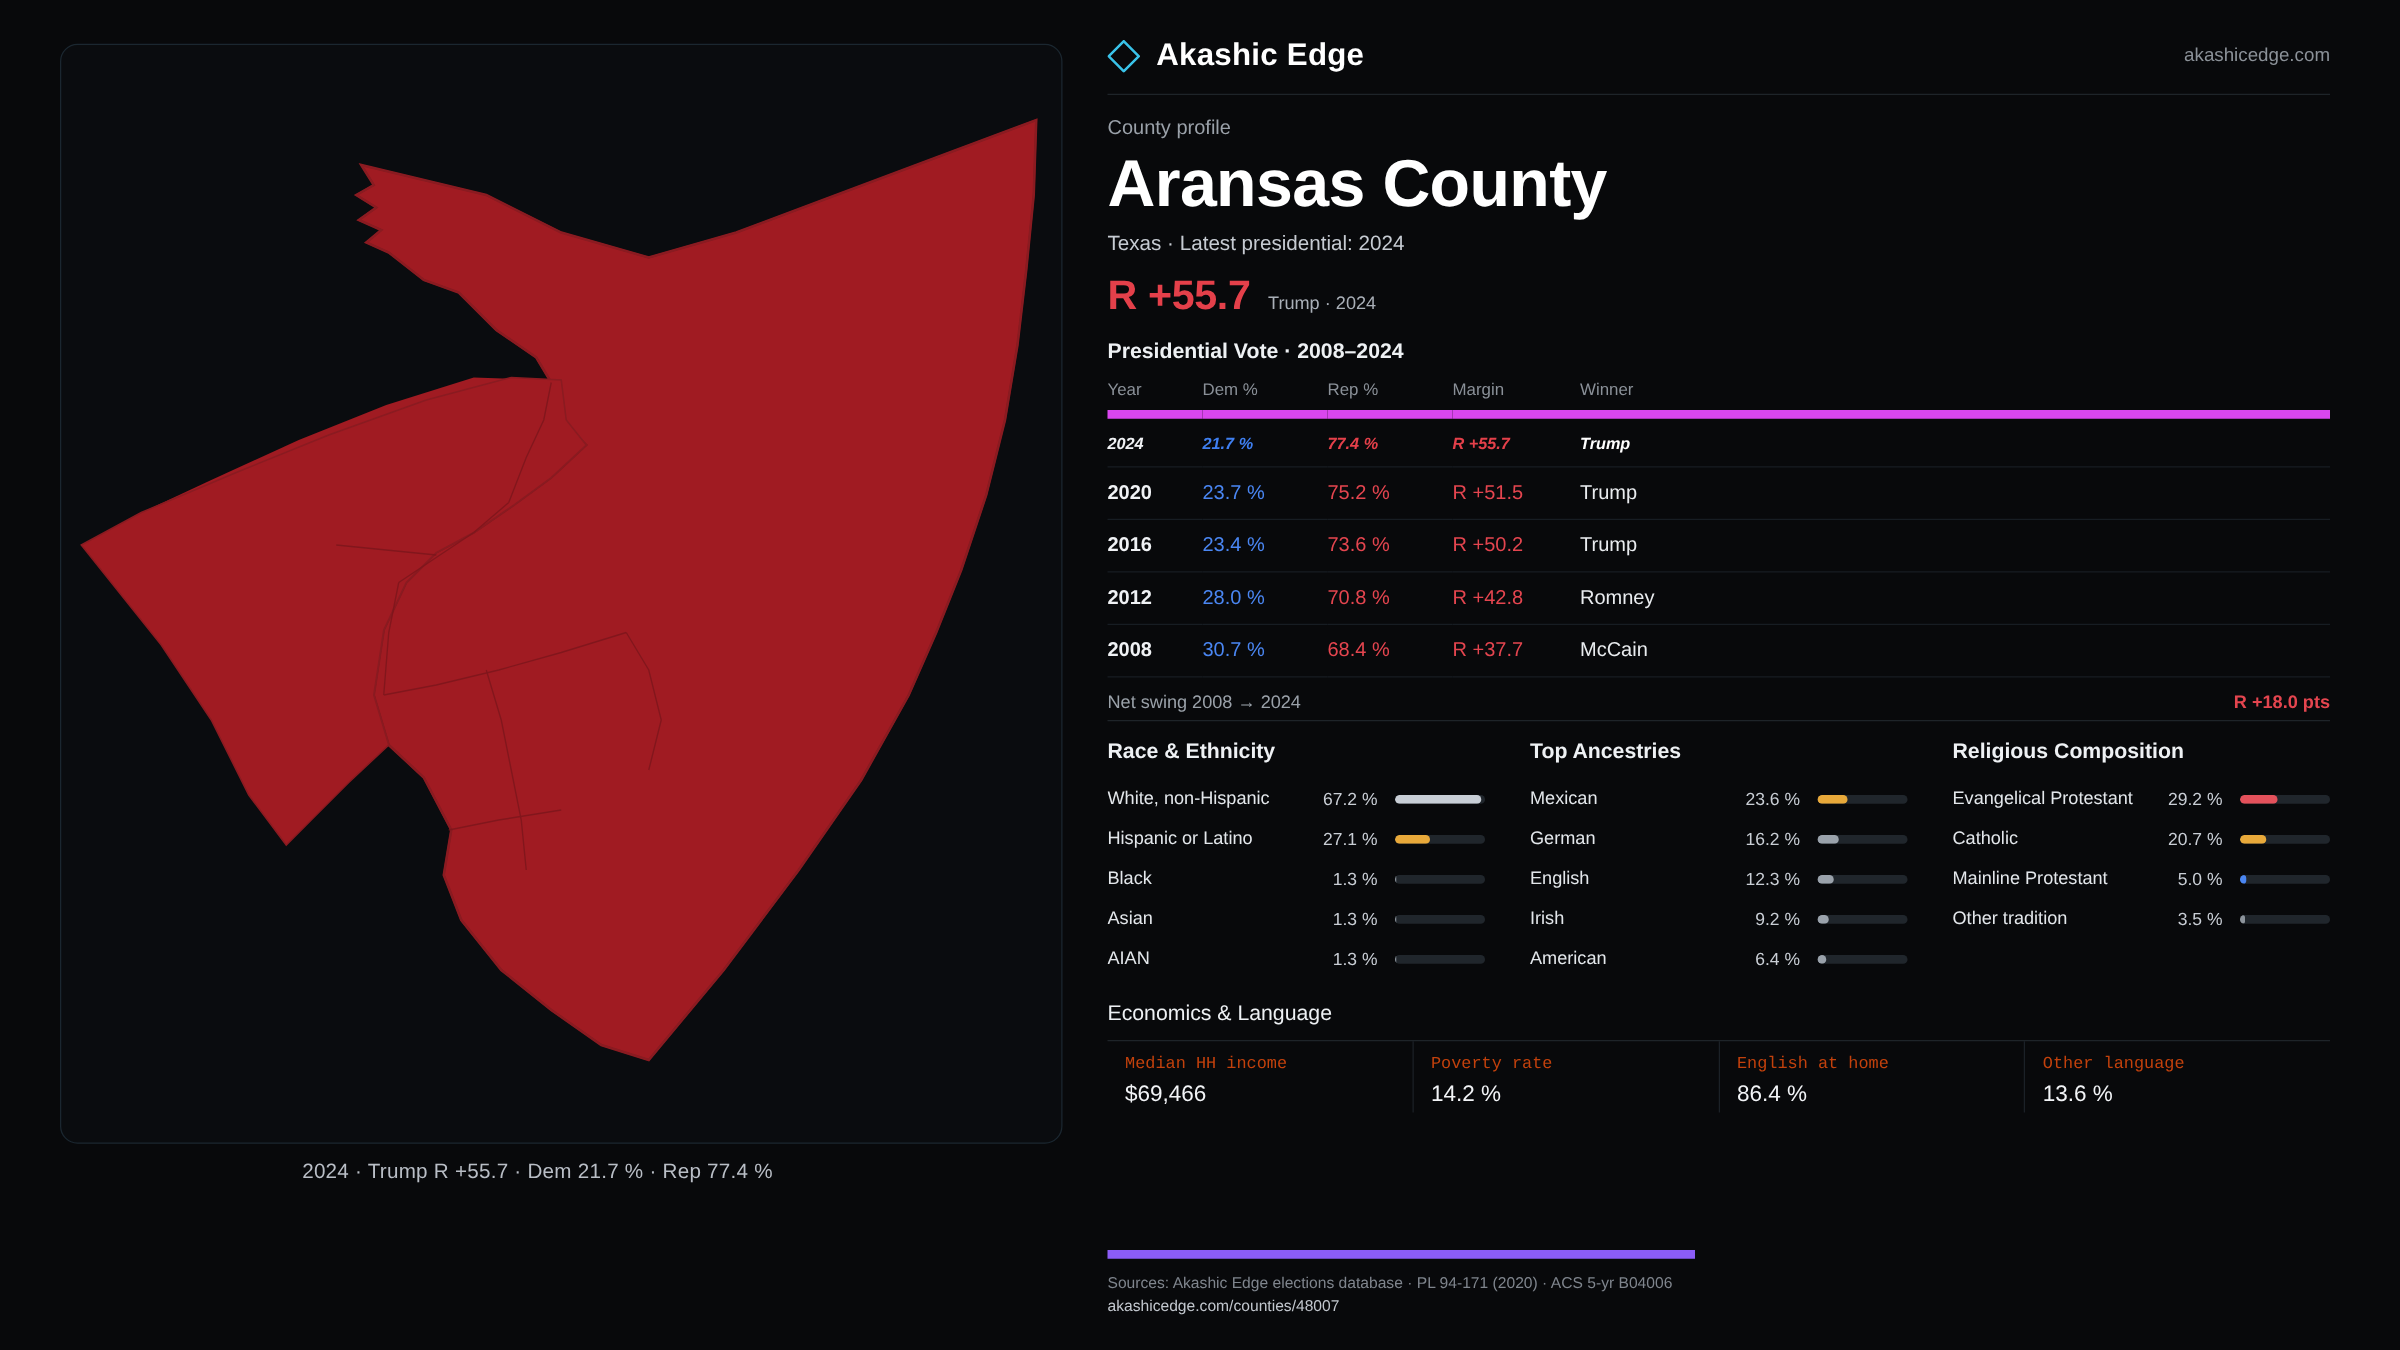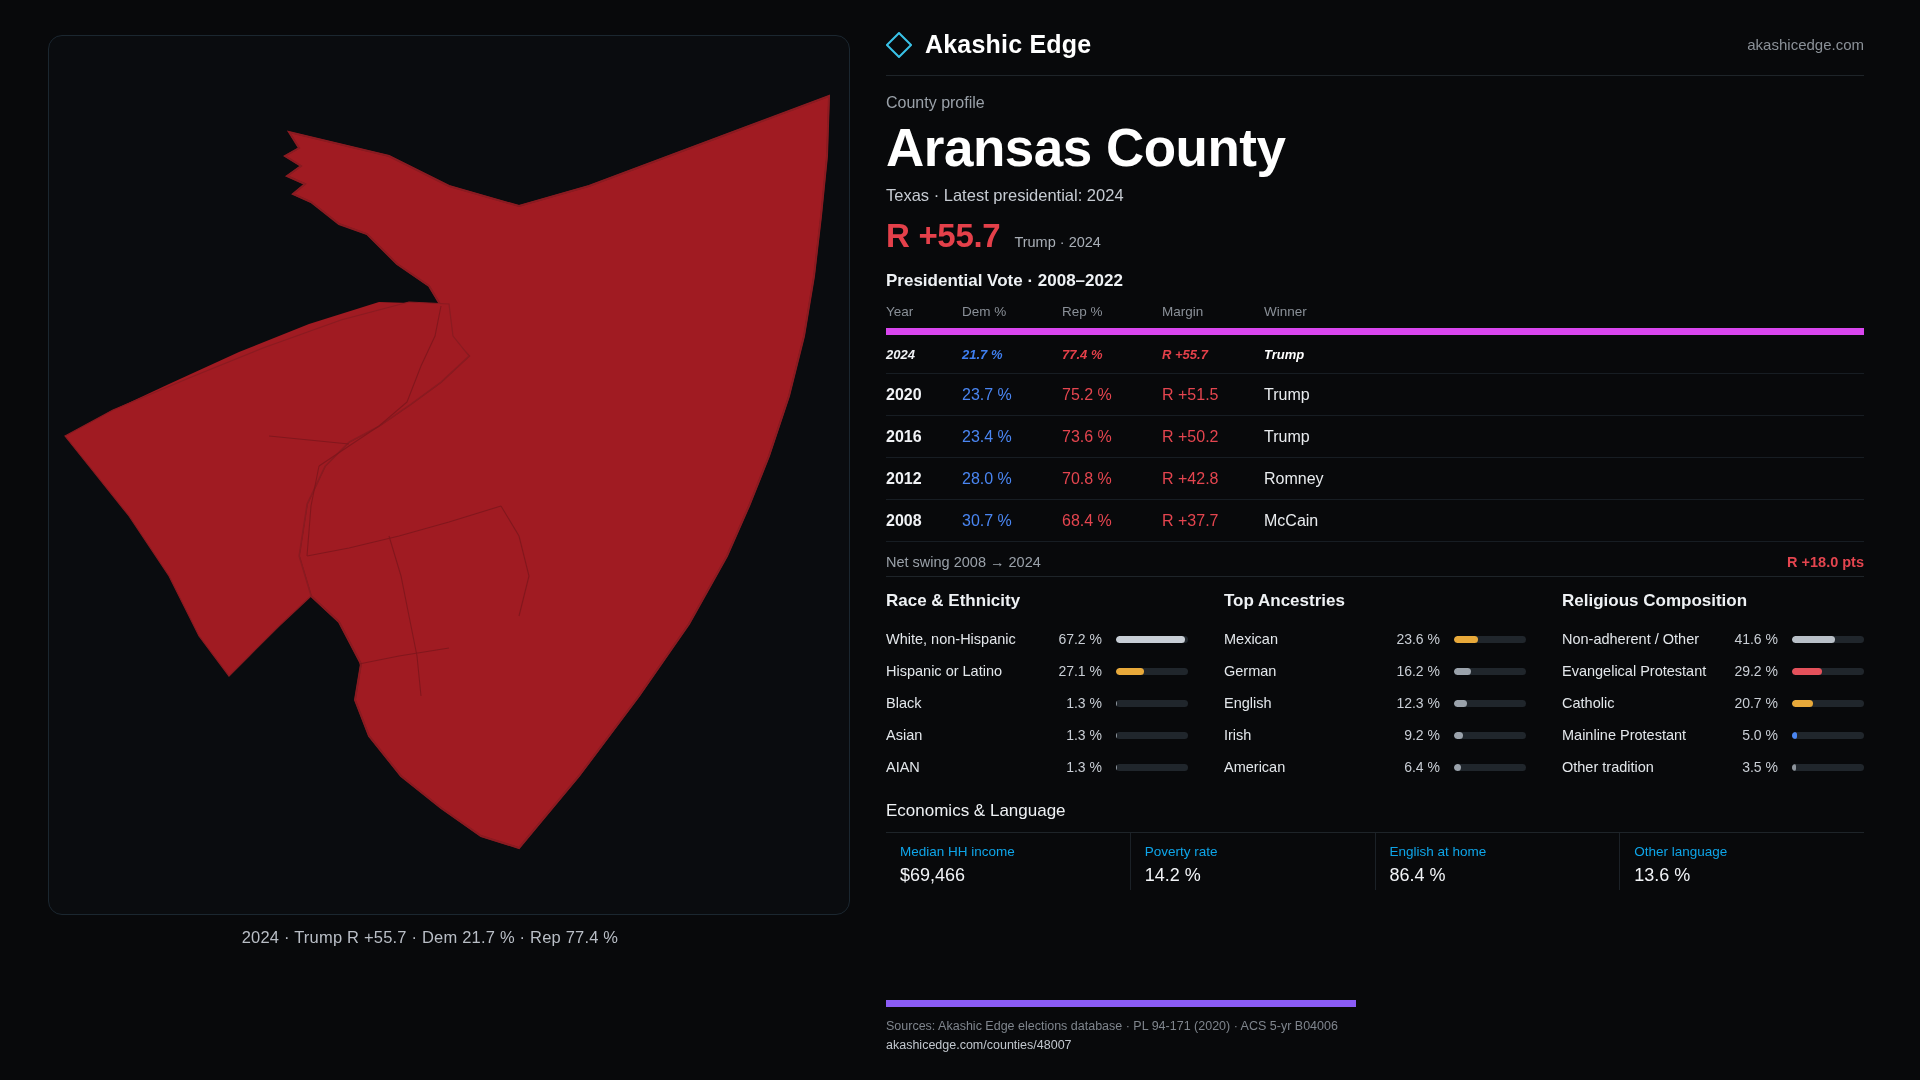--- a/index.html
+++ b/index.html
@@ -158,21 +158,21 @@
     margin-top: 11px;
     display: flex;
     border-top: 1px solid #1e2429;
   }
   .econ-cell {
     flex: 1;
     padding: 11px 16px 4px 14px;
     border-right: 1px solid #1b2127;
   }
   .econ-cell:last-child { border-right: none; }
-  .econ-label { font-size: 13.5px; color: #0ea5e9; }
+  .econ-label { font-size: 13.5px; color: #c2410c; font-family: Liberation Mono, monospace; }
   .econ-value { margin-top: 6px; font-size: 18px; font-weight: normal; color: #f2f4f7; }
 
   .sources {
     position: absolute;
     left: 26px; bottom: 28px;
     width: 470px;
     padding-top: 12px;
     border-top: 7px solid #8b5cf6;
   }
   .sources-line { font-size: 12.5px; color: #7f858d; }
@@ -219,21 +219,21 @@
 
     <div class="kicker">County profile</div>
     <div class="county-title">Aransas County</div>
     <div class="subline">Texas · Latest presidential: 2024</div>
 
     <div class="margin-row">
       <div class="margin-big">R +55.7</div>
       <div class="margin-sub">Trump · 2024</div>
     </div>
 
-    <div class="section-head">Presidential Vote · 2008–2022</div>
+    <div class="section-head">Presidential Vote · 2008–2024</div>
 
     <table class="results">
       <thead>
         <tr>
           <th>Year</th>
           <th>Dem %</th>
           <th>Rep %</th>
           <th>Margin</th>
           <th>Winner</th>
         </tr>
@@ -363,27 +363,20 @@
                 <span style="width: 9.14286%; background: rgb(154, 162, 171);"></span>
               </span>
           </div>
         </div>
       </div>
 
       <div class="demo-col">
         <div class="demo-title">Religious Composition</div>
         <div class="demo-list">
           <div class="demo-item">
-            <span class="demo-label">Non-adherent / Other</span>
-            <span class="demo-pct">41.6 %</span>
-            <span class="demo-bar">
-                <span style="width: 59.4286%; background: rgb(185, 192, 200);"></span>
-              </span>
-          </div>
-          <div class="demo-item">
             <span class="demo-label">Evangelical Protestant</span>
             <span class="demo-pct">29.2 %</span>
             <span class="demo-bar">
                 <span style="width: 41.7143%; background: rgb(228, 81, 91);"></span>
               </span>
           </div>
           <div class="demo-item">
             <span class="demo-label">Catholic</span>
             <span class="demo-pct">20.7 %</span>
             <span class="demo-bar">

